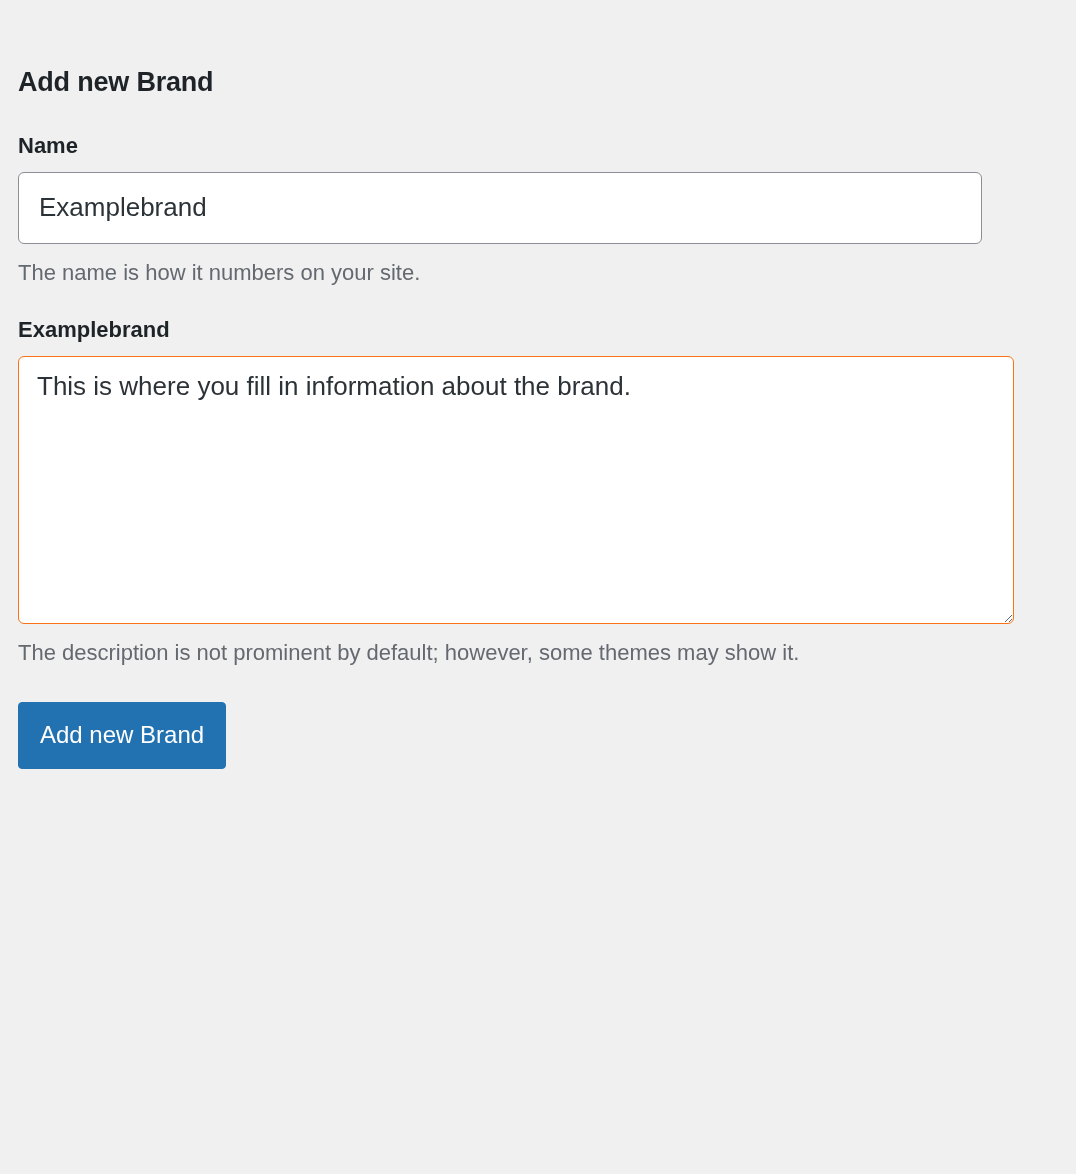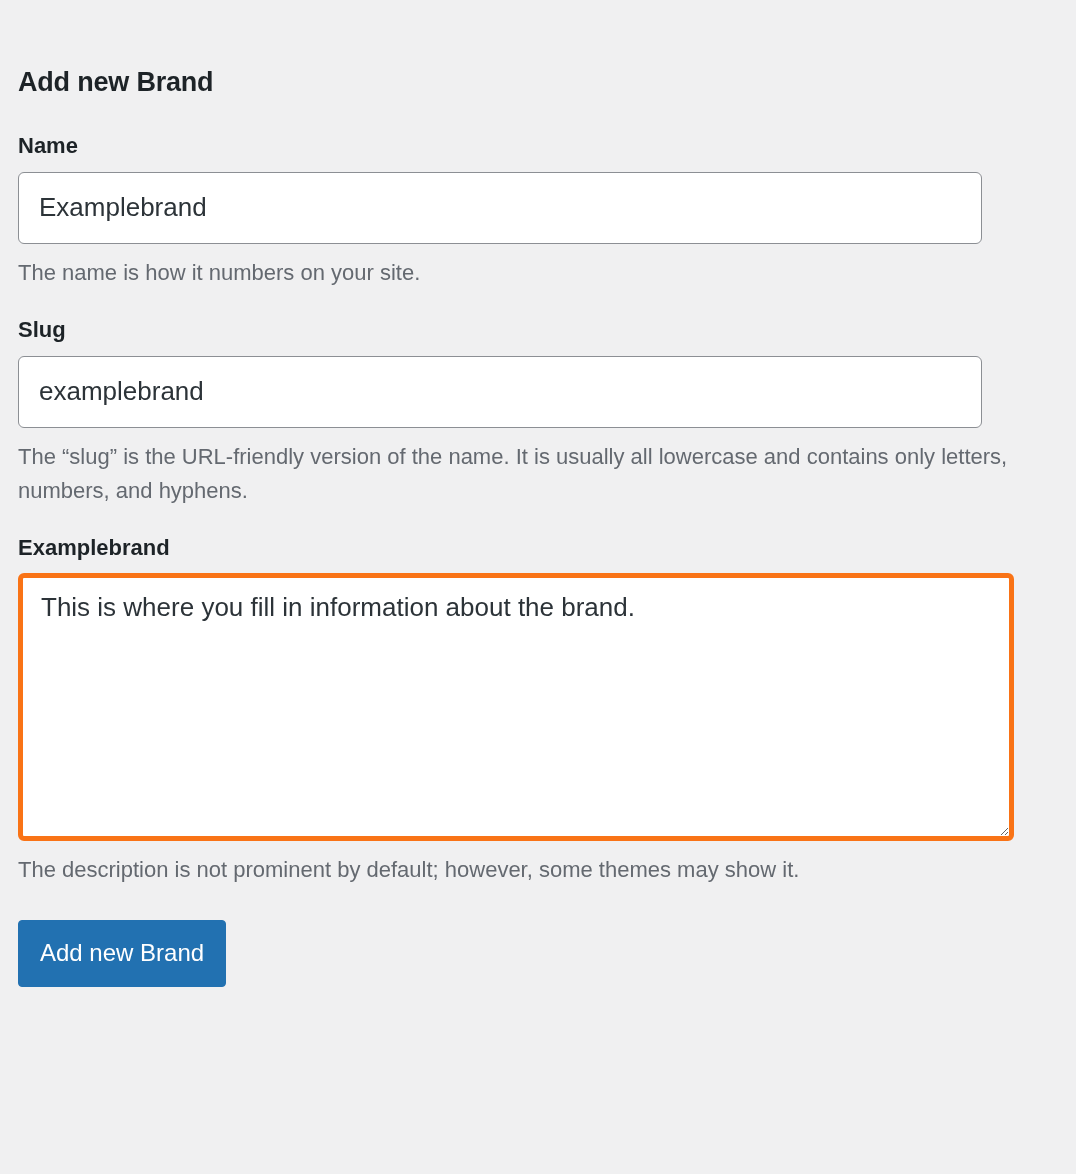--- a/index.html
+++ b/index.html
@@ -57,21 +57,21 @@
     line-height: 1.55;
     color: #646970;
     margin: 12px 0 26px 0;
     max-width: 1000px;
   }
   .textarea {
     display: block;
     width: 996px;
     height: 268px;
     box-sizing: border-box;
-    border: 5px solid #f97316;
+    border: 1px solid #f97316;
     border-radius: 6px;
     background: #ffffff;
     font-family: "Liberation Sans", sans-serif;
     font-size: 26px;
     line-height: 1.35;
     color: #2c3338;
     padding: 12px 18px;
     outline: none;
     resize: vertical;
   }
@@ -95,25 +95,20 @@
 <div class="wrap">
 
   <h1 class="page-title">Add new Brand</h1>
 
   <div class="field-block">
     <label class="field-label">Name</label>
     <input class="text-input" type="text" value="Examplebrand" style="">
     <p class="help-text">The name is how it numbers on your site.</p>
   </div>
 
-  <div class="field-block">
-    <label class="field-label">Slug</label>
-    <input class="text-input" type="text" value="examplebrand" style="">
-    <p class="help-text">The “slug” is the URL-friendly version of the name. It is usually all lowercase and contains only letters, numbers, and hyphens.</p>
-  </div>
 
   <div class="field-block">
     <label class="field-label">Examplebrand</label>
     <textarea class="textarea" style="">This is where you fill in information about the brand.</textarea>
     <p class="help-text">The description is not prominent by default; however, some themes may show it.</p>
   </div>
 
   <button class="submit-button" type="submit">Add new Brand</button>
 
 </div>

